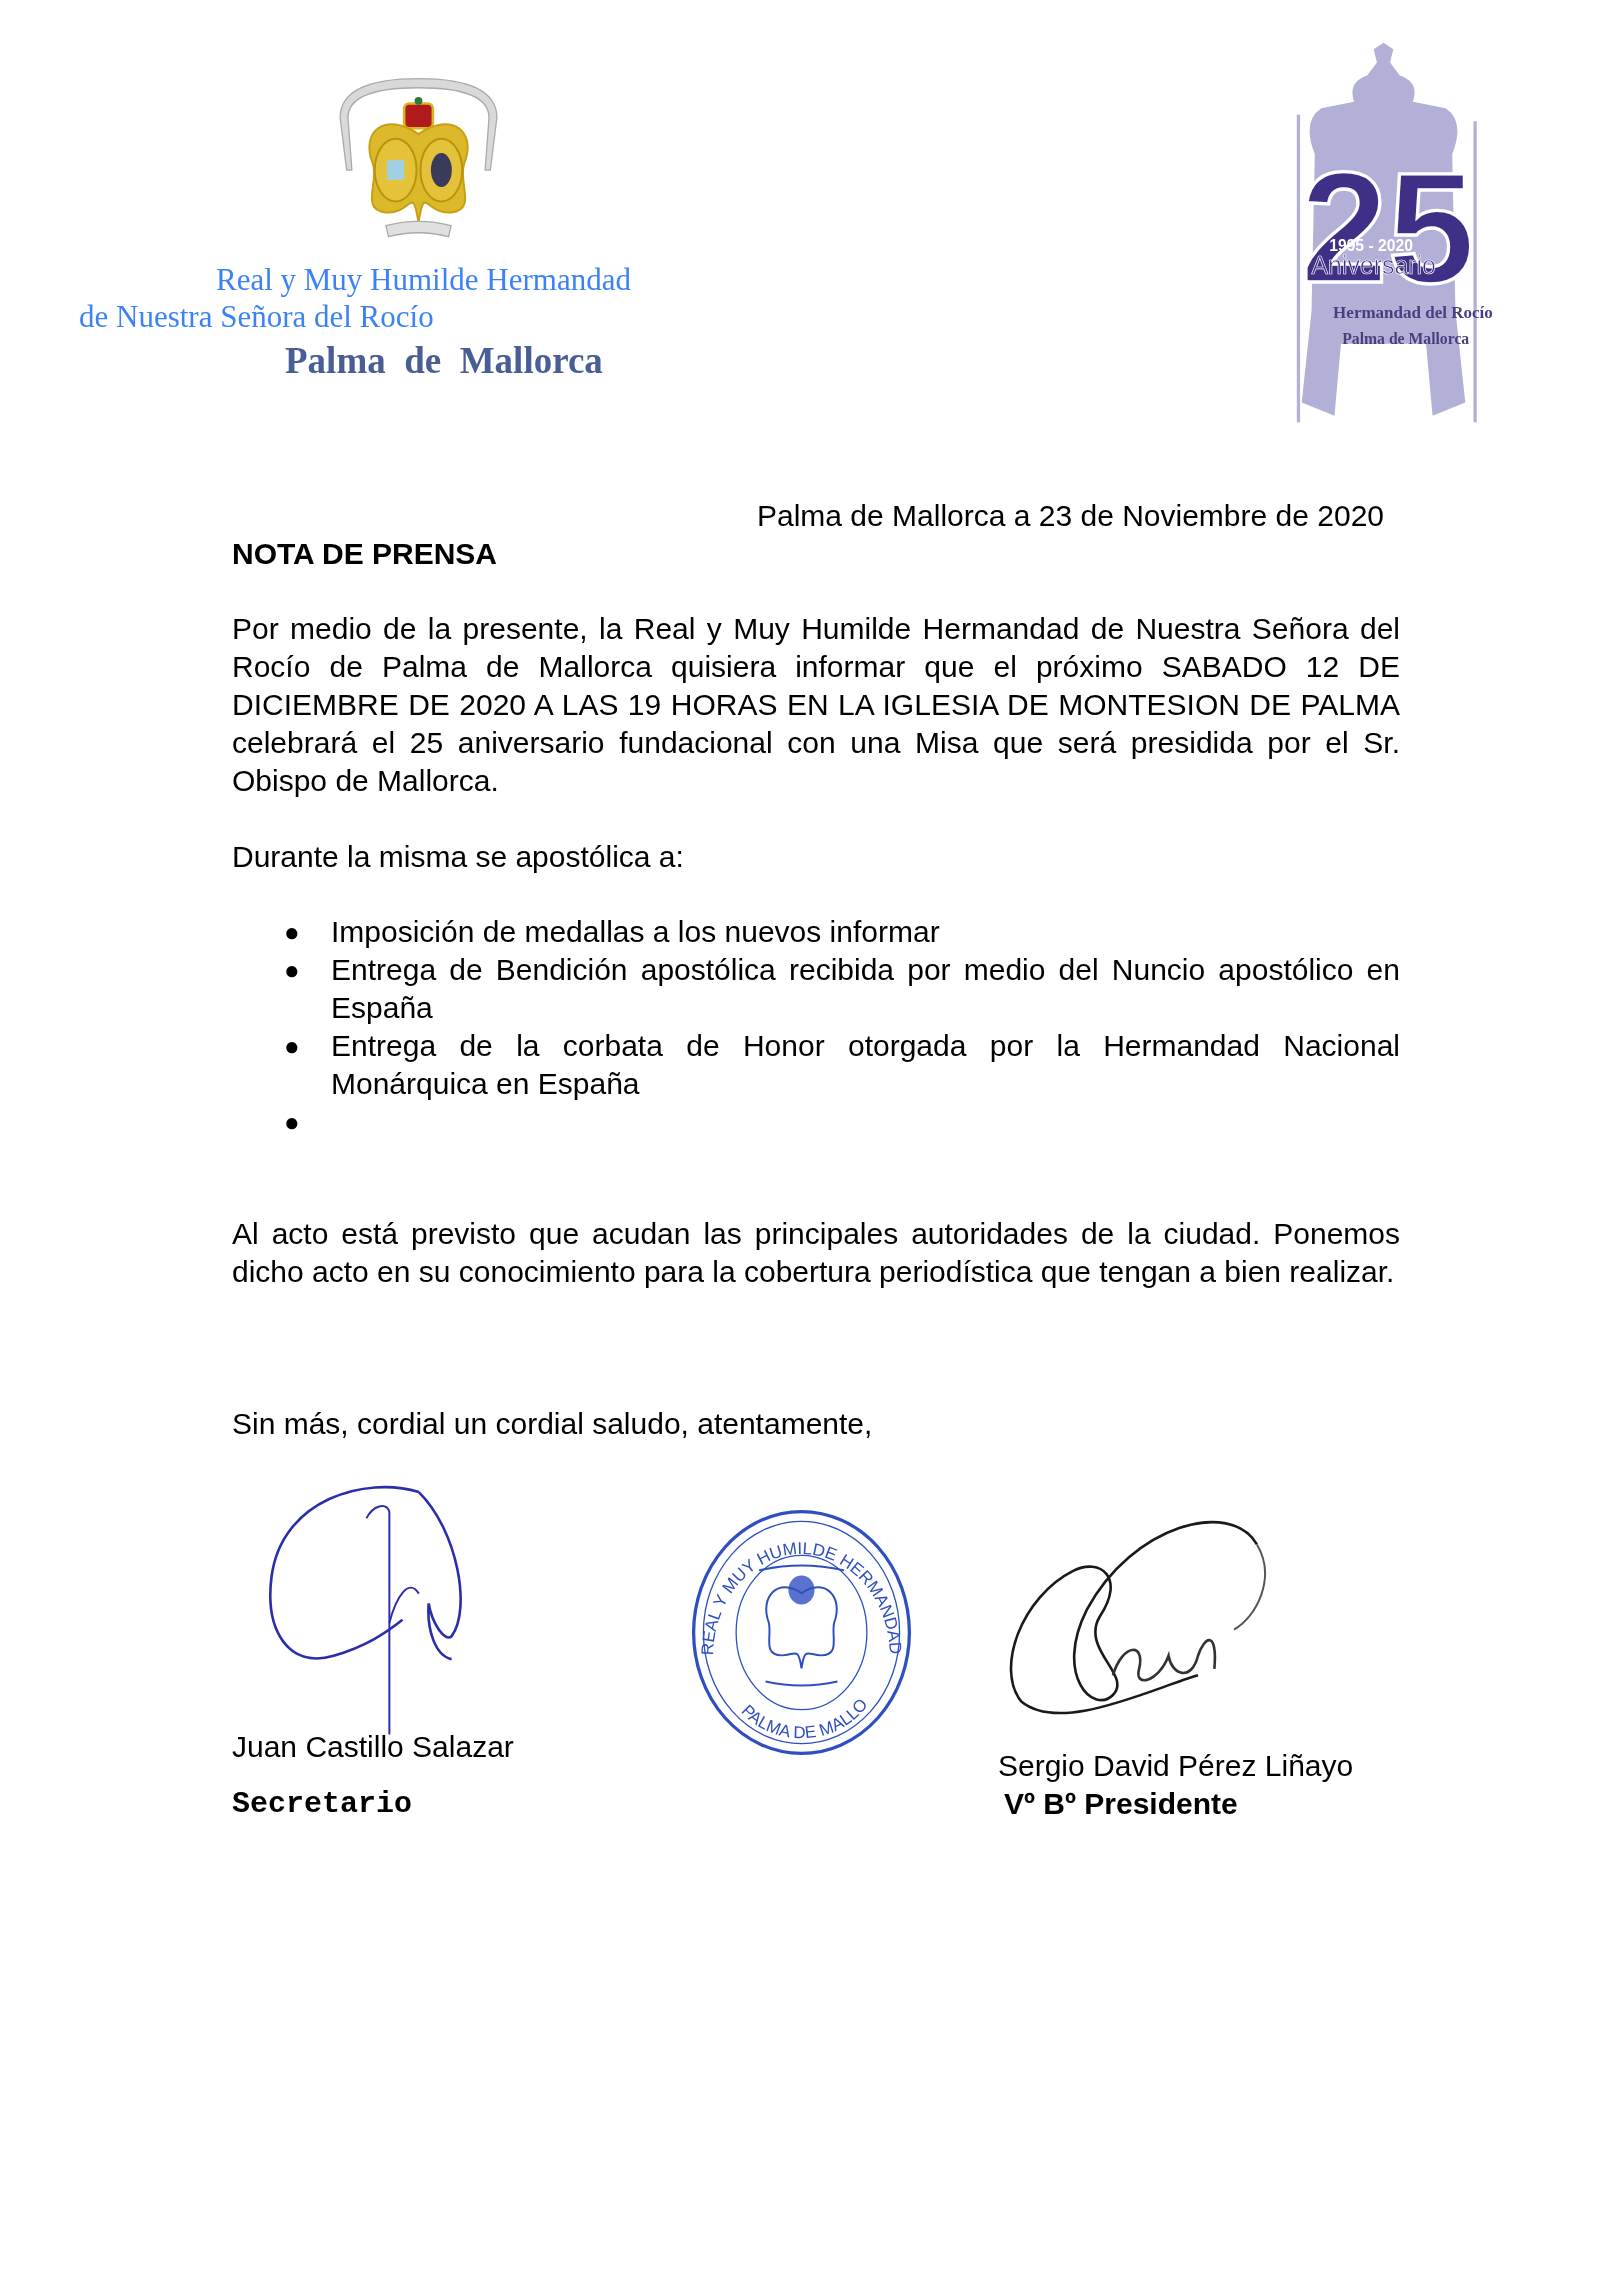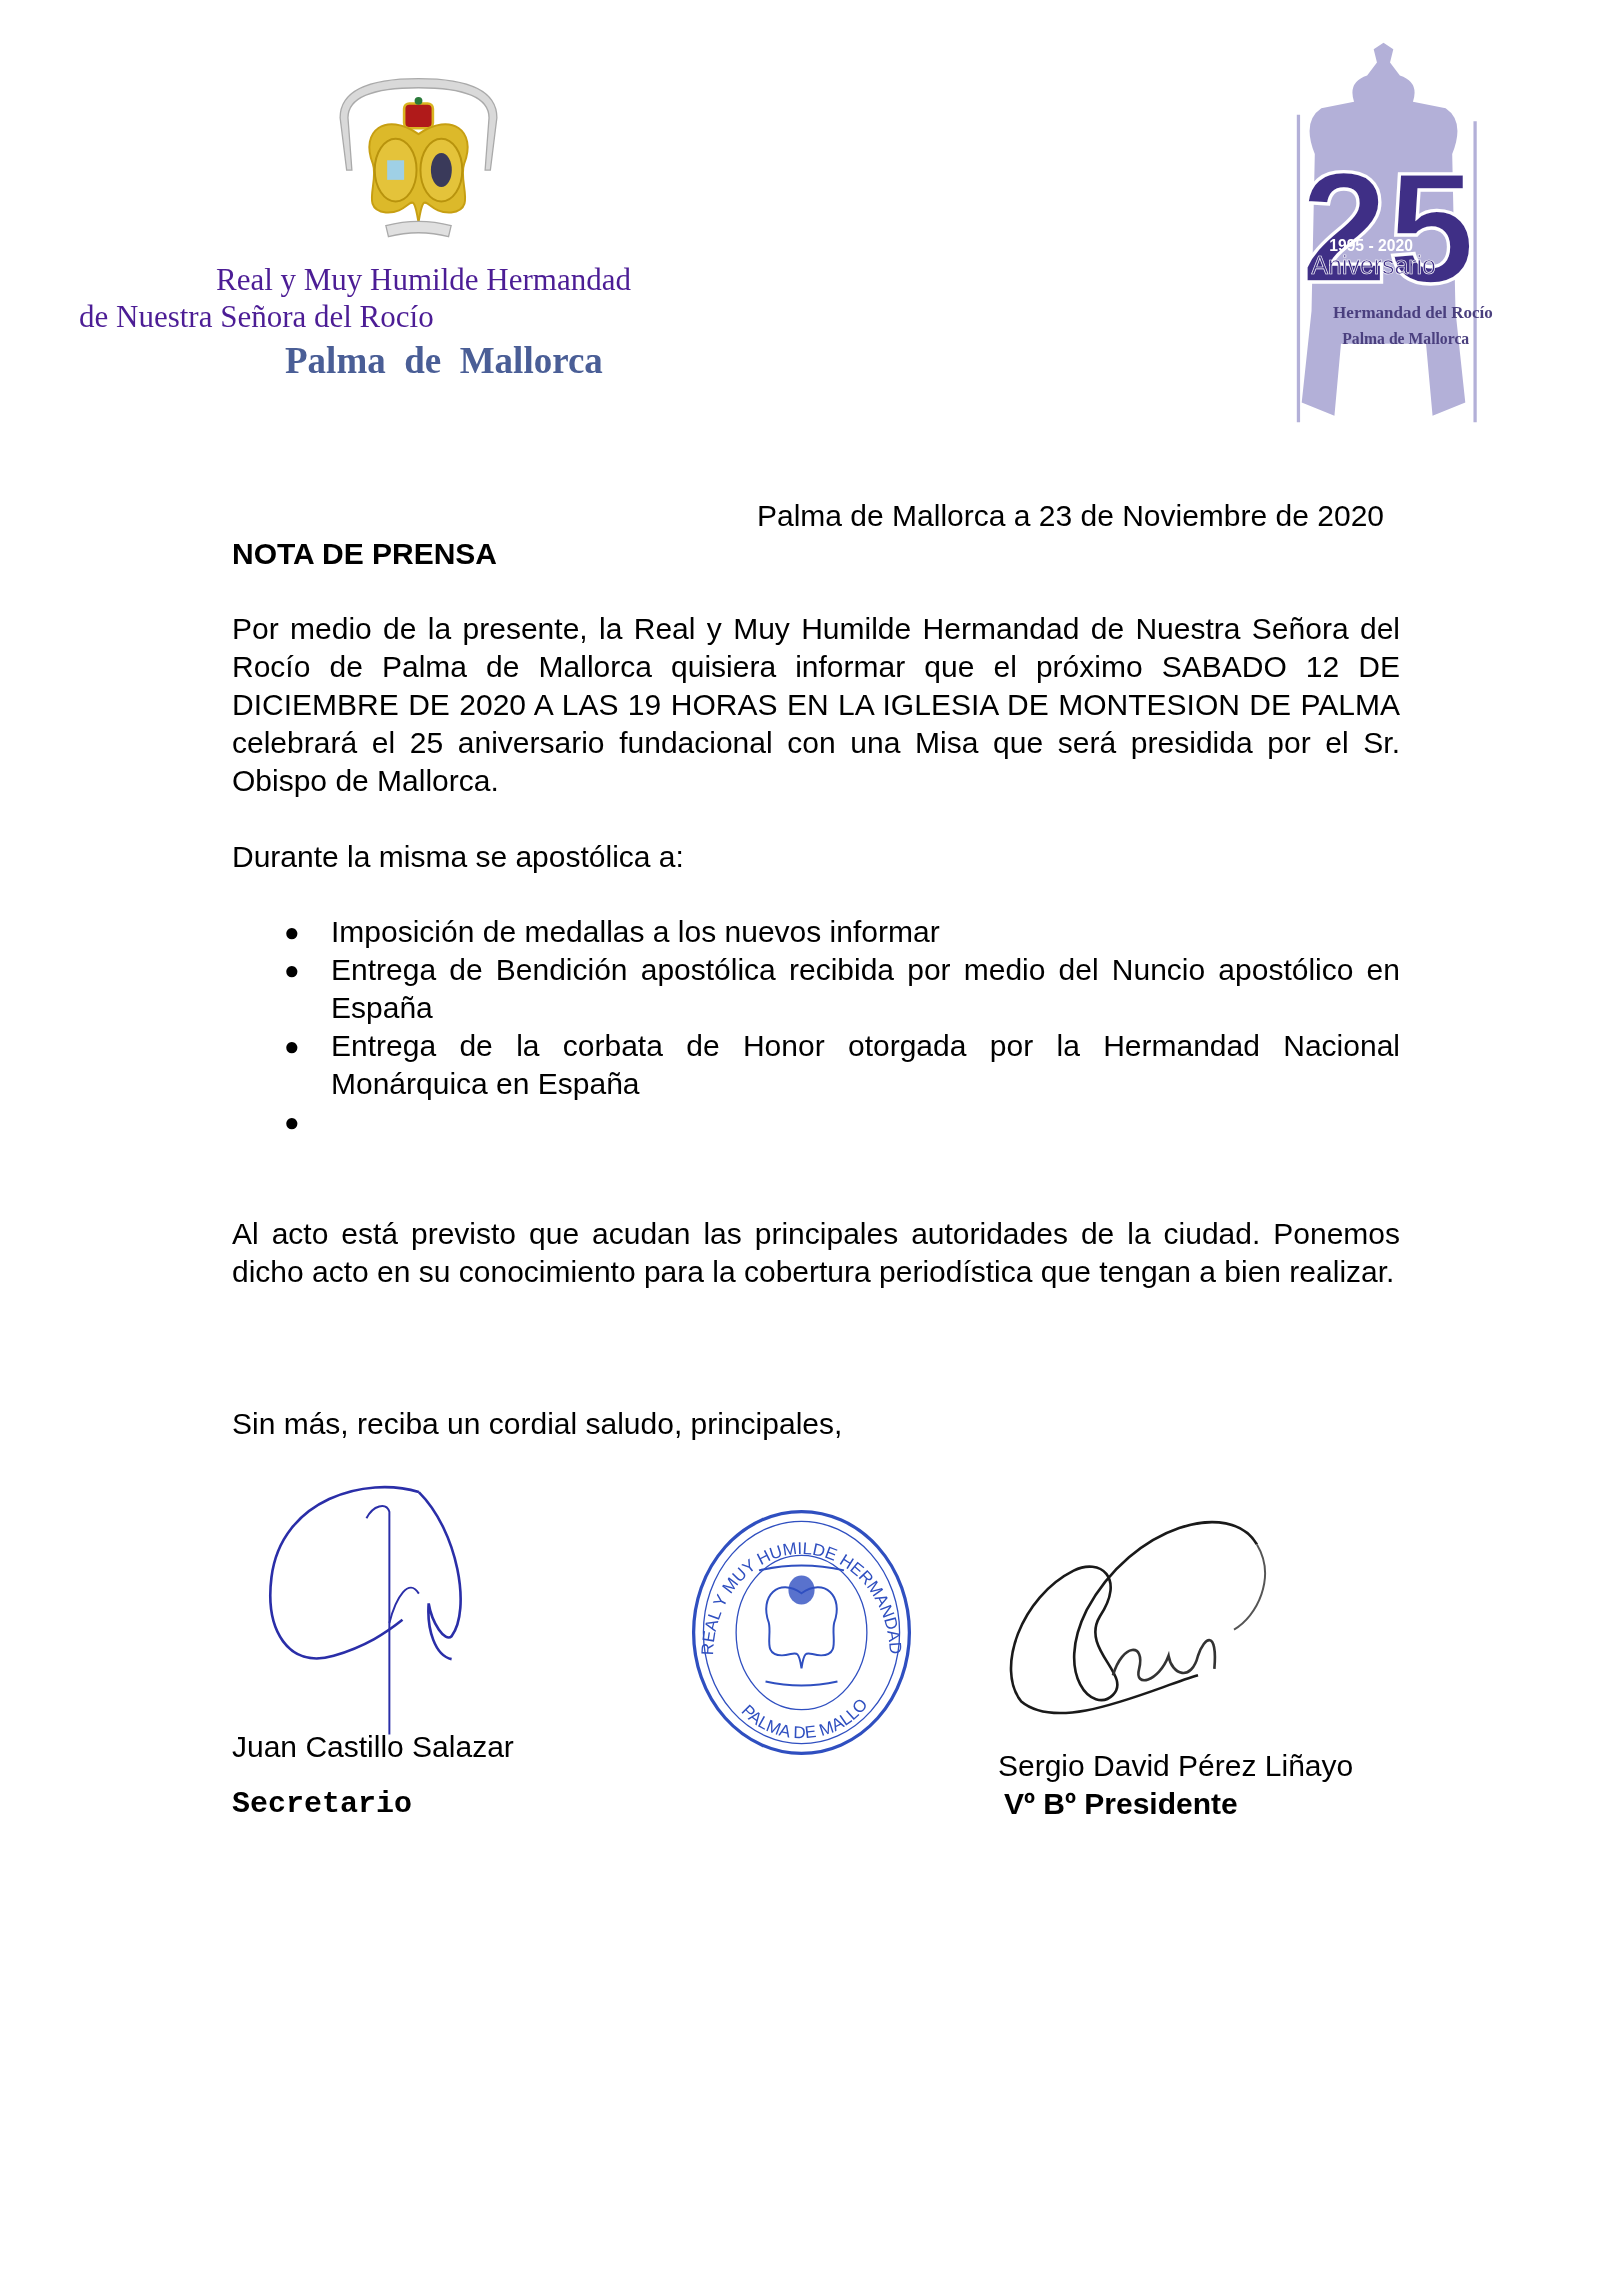--- a/index.html
+++ b/index.html
@@ -1,21 +1,21 @@
 <!DOCTYPE html>
 <html style="font-size:10.5px"><head>
 <meta charset="utf-8">
 <style>
   html, body { margin: 0; padding: 0; background: #ffffff; }
   body { width: 1623px; height: 2295px; position: relative; overflow: hidden; font-family: "Liberation Sans", sans-serif; color: #000; }
   .abs { position: absolute; }
 
   
   #crest { left: 314px; top: 72px; width: 209px; height: 170px; }
-  .org-line { font-family: "Liberation Serif", serif; color: #4c1d95; font-size: 31px; white-space: nowrap; line-height: 1; }
+  .org-line { font-family: "Liberation Serif", serif; color: #3b82f6; font-size: 31px; white-space: nowrap; line-height: 1; }
   #org-line-1 { left: 216px; top: 264px; }
   #org-line-2 { left: 79px; top: 301px; }
   #org-city { left: 285px; top: 342px; font-family: "Liberation Serif", serif; font-weight: bold; color: #4a5e96; font-size: 37px; white-space: pre; line-height: 1; }
 
   
   #anniv-logo { left: 1269px; top: 36px; width: 229px; height: 393px; }
 
   
   .body-text { font-size: 30px; line-height: 38px; }
   #date-line { left: 216px; width: 1168px; top: 497px; text-align: right; }
@@ -77,21 +77,21 @@
 <div id="para-intro" class="abs body-text">Durante la misma se apostólica a:</div>
 
 <ul id="bullets" class="abs body-text">
   <li><span class="bullet">●</span><span>Imposición de medallas a los nuevos informar</span></li>
   <li><span class="bullet">●</span><span>Entrega de Bendición apostólica recibida por medio del Nuncio apostólico en España</span></li>
   <li><span class="bullet">●</span><span>Entrega de la corbata de Honor otorgada por la Hermandad Nacional Monárquica en España</span></li>
   <li><span class="bullet">●</span></li>
 </ul>
 
 <div id="para-2" class="abs body-text">Al acto está previsto que acudan las principales autoridades de la ciudad. Ponemos dicho acto en su conocimiento para la cobertura periodística que tengan a bien realizar.</div>
-<div id="closing" class="abs body-text">Sin más, reciba un cordial saludo, principales,</div>
+<div id="closing" class="abs body-text">Sin más, cordial un cordial saludo, atentamente,</div>
 
 <div id="sig-left" class="abs">
   <svg width="236" height="262" viewBox="0 0 360 400">
     <path d="M250 20 C170 -5 40 30 25 150 C15 230 50 290 120 270 C170 255 200 235 225 215" fill="none" stroke="#2a2ea8" stroke-width="4"></path>
     <path d="M250 20 C310 80 330 200 300 240 C290 250 270 220 265 190 C262 230 275 270 300 275" fill="none" stroke="#2a2ea8" stroke-width="4"></path>
     <path d="M170 60 C180 40 200 35 205 50 L205 390" fill="none" stroke="#2a2ea8" stroke-width="3"></path>
     <path d="M205 220 C215 180 235 150 250 175" fill="none" stroke="#2a2ea8" stroke-width="3"></path>
   </svg>
 </div>
 

